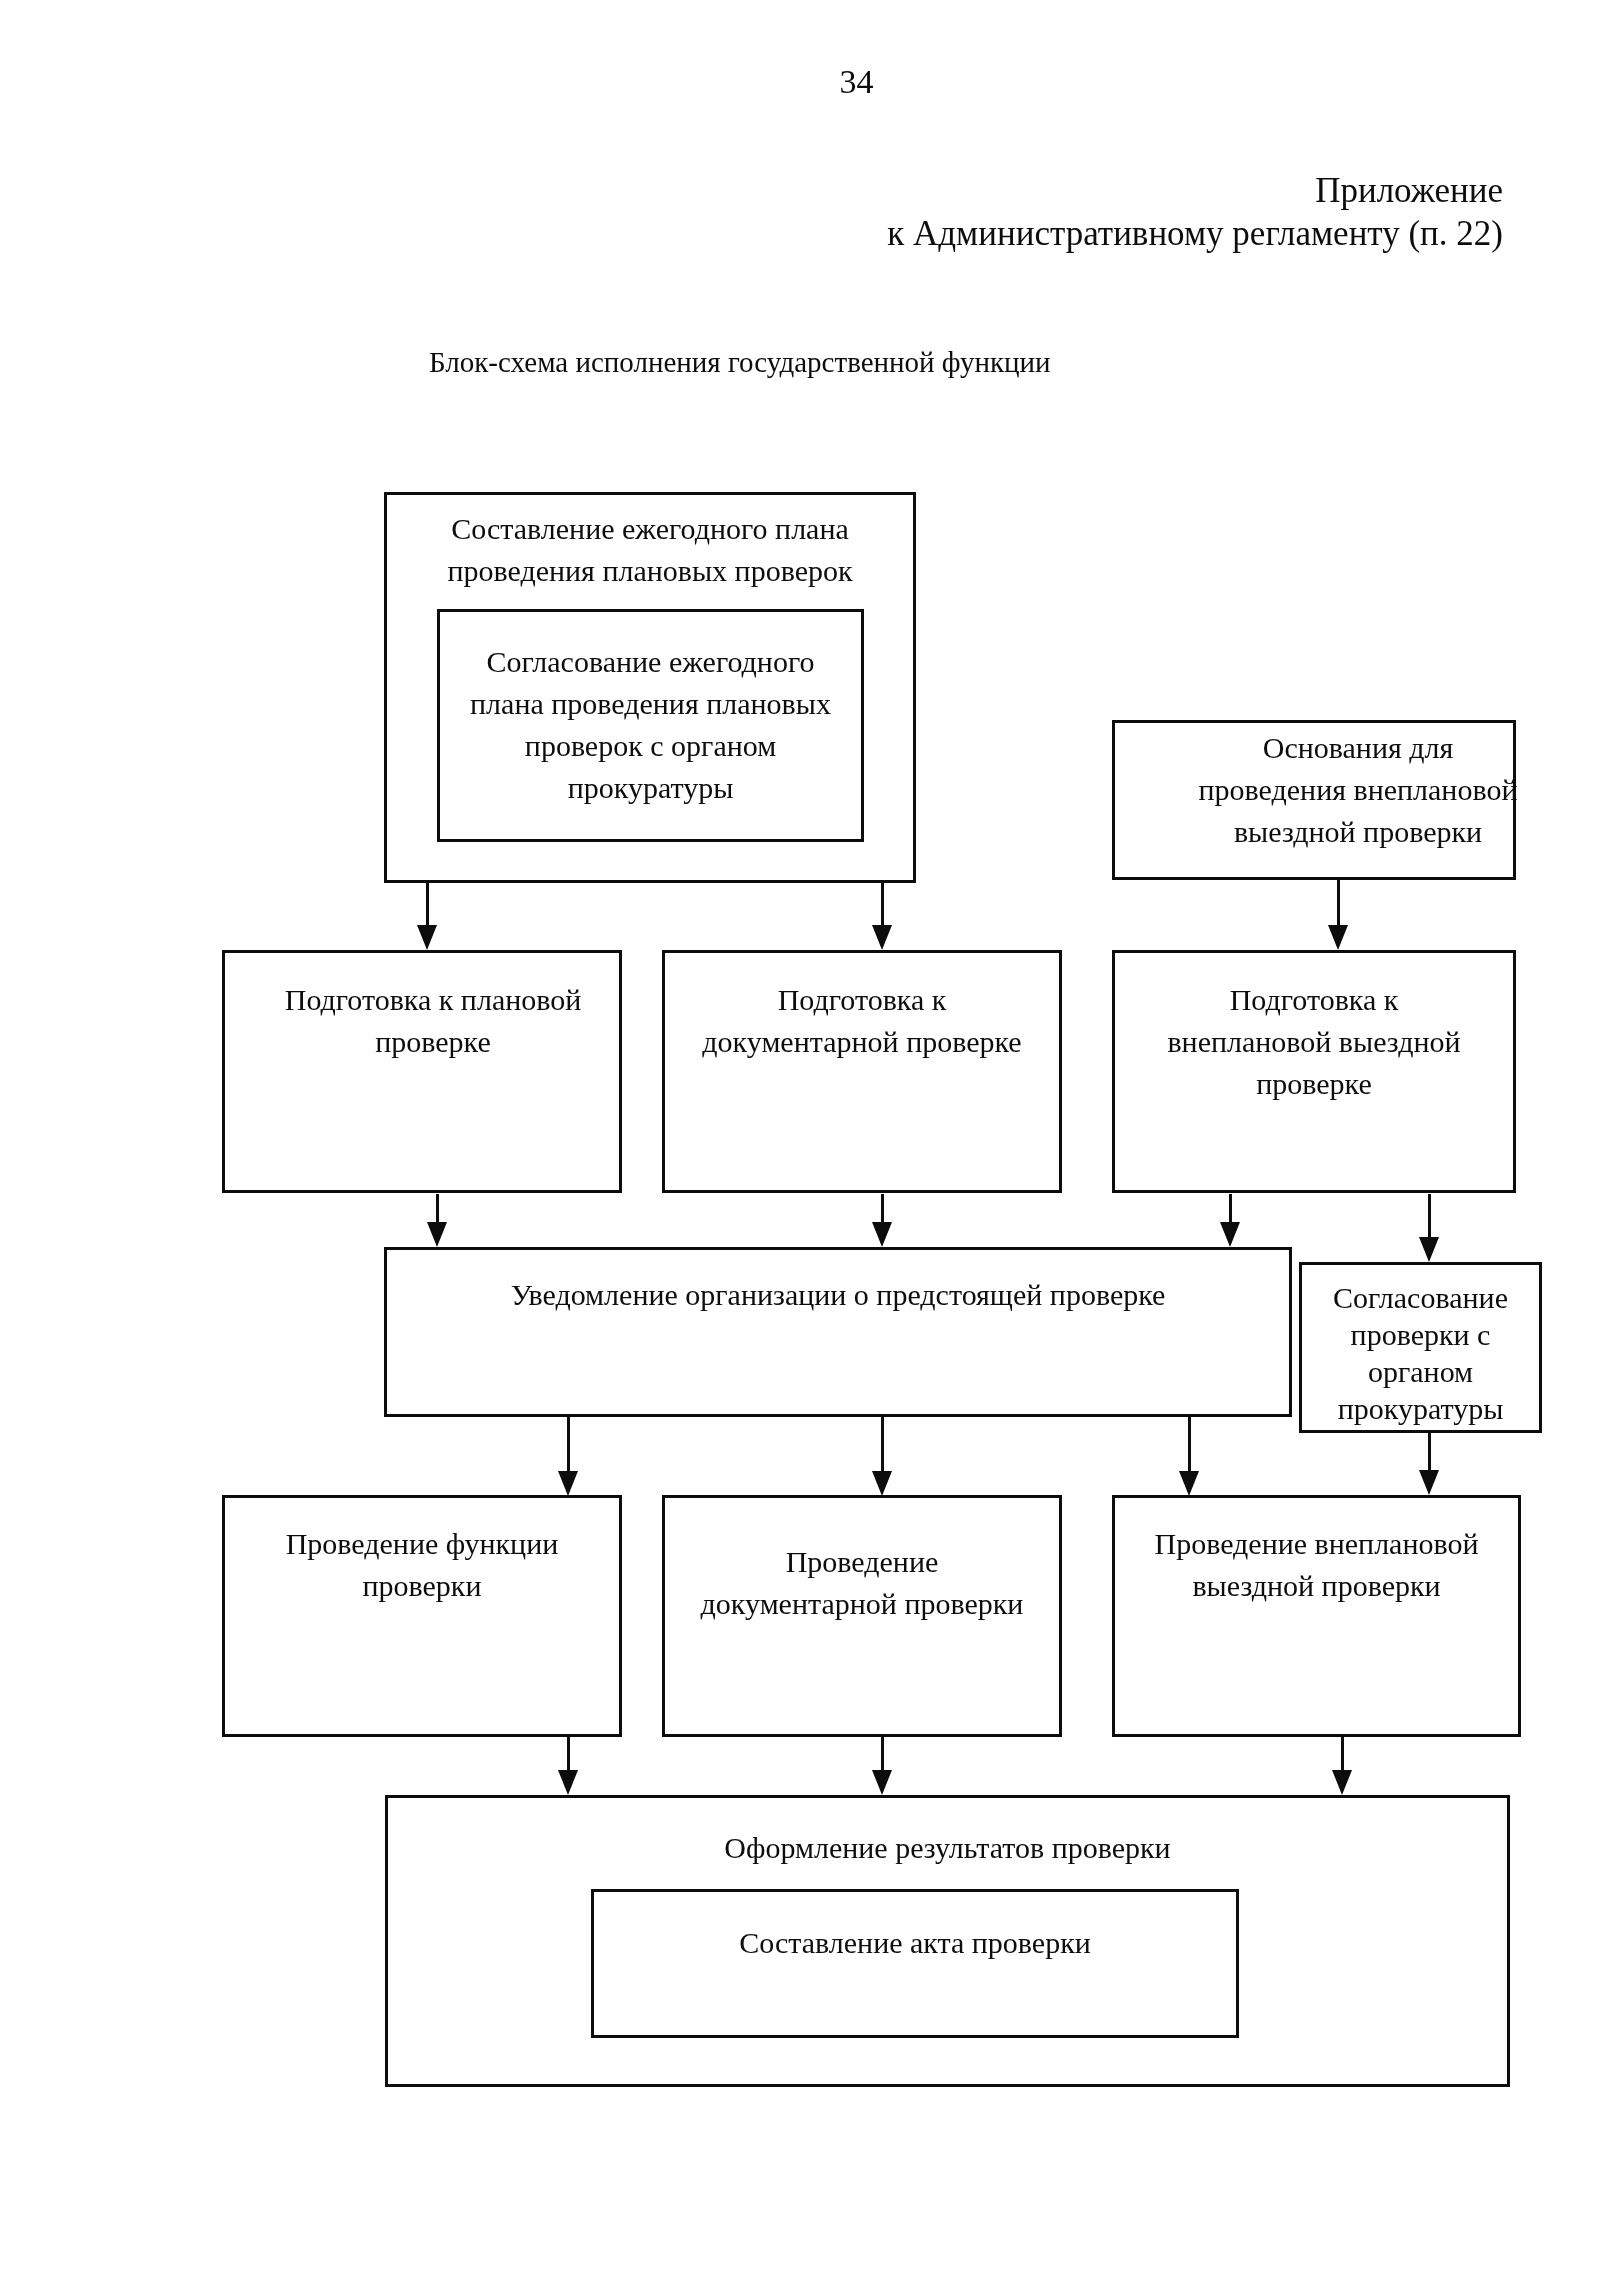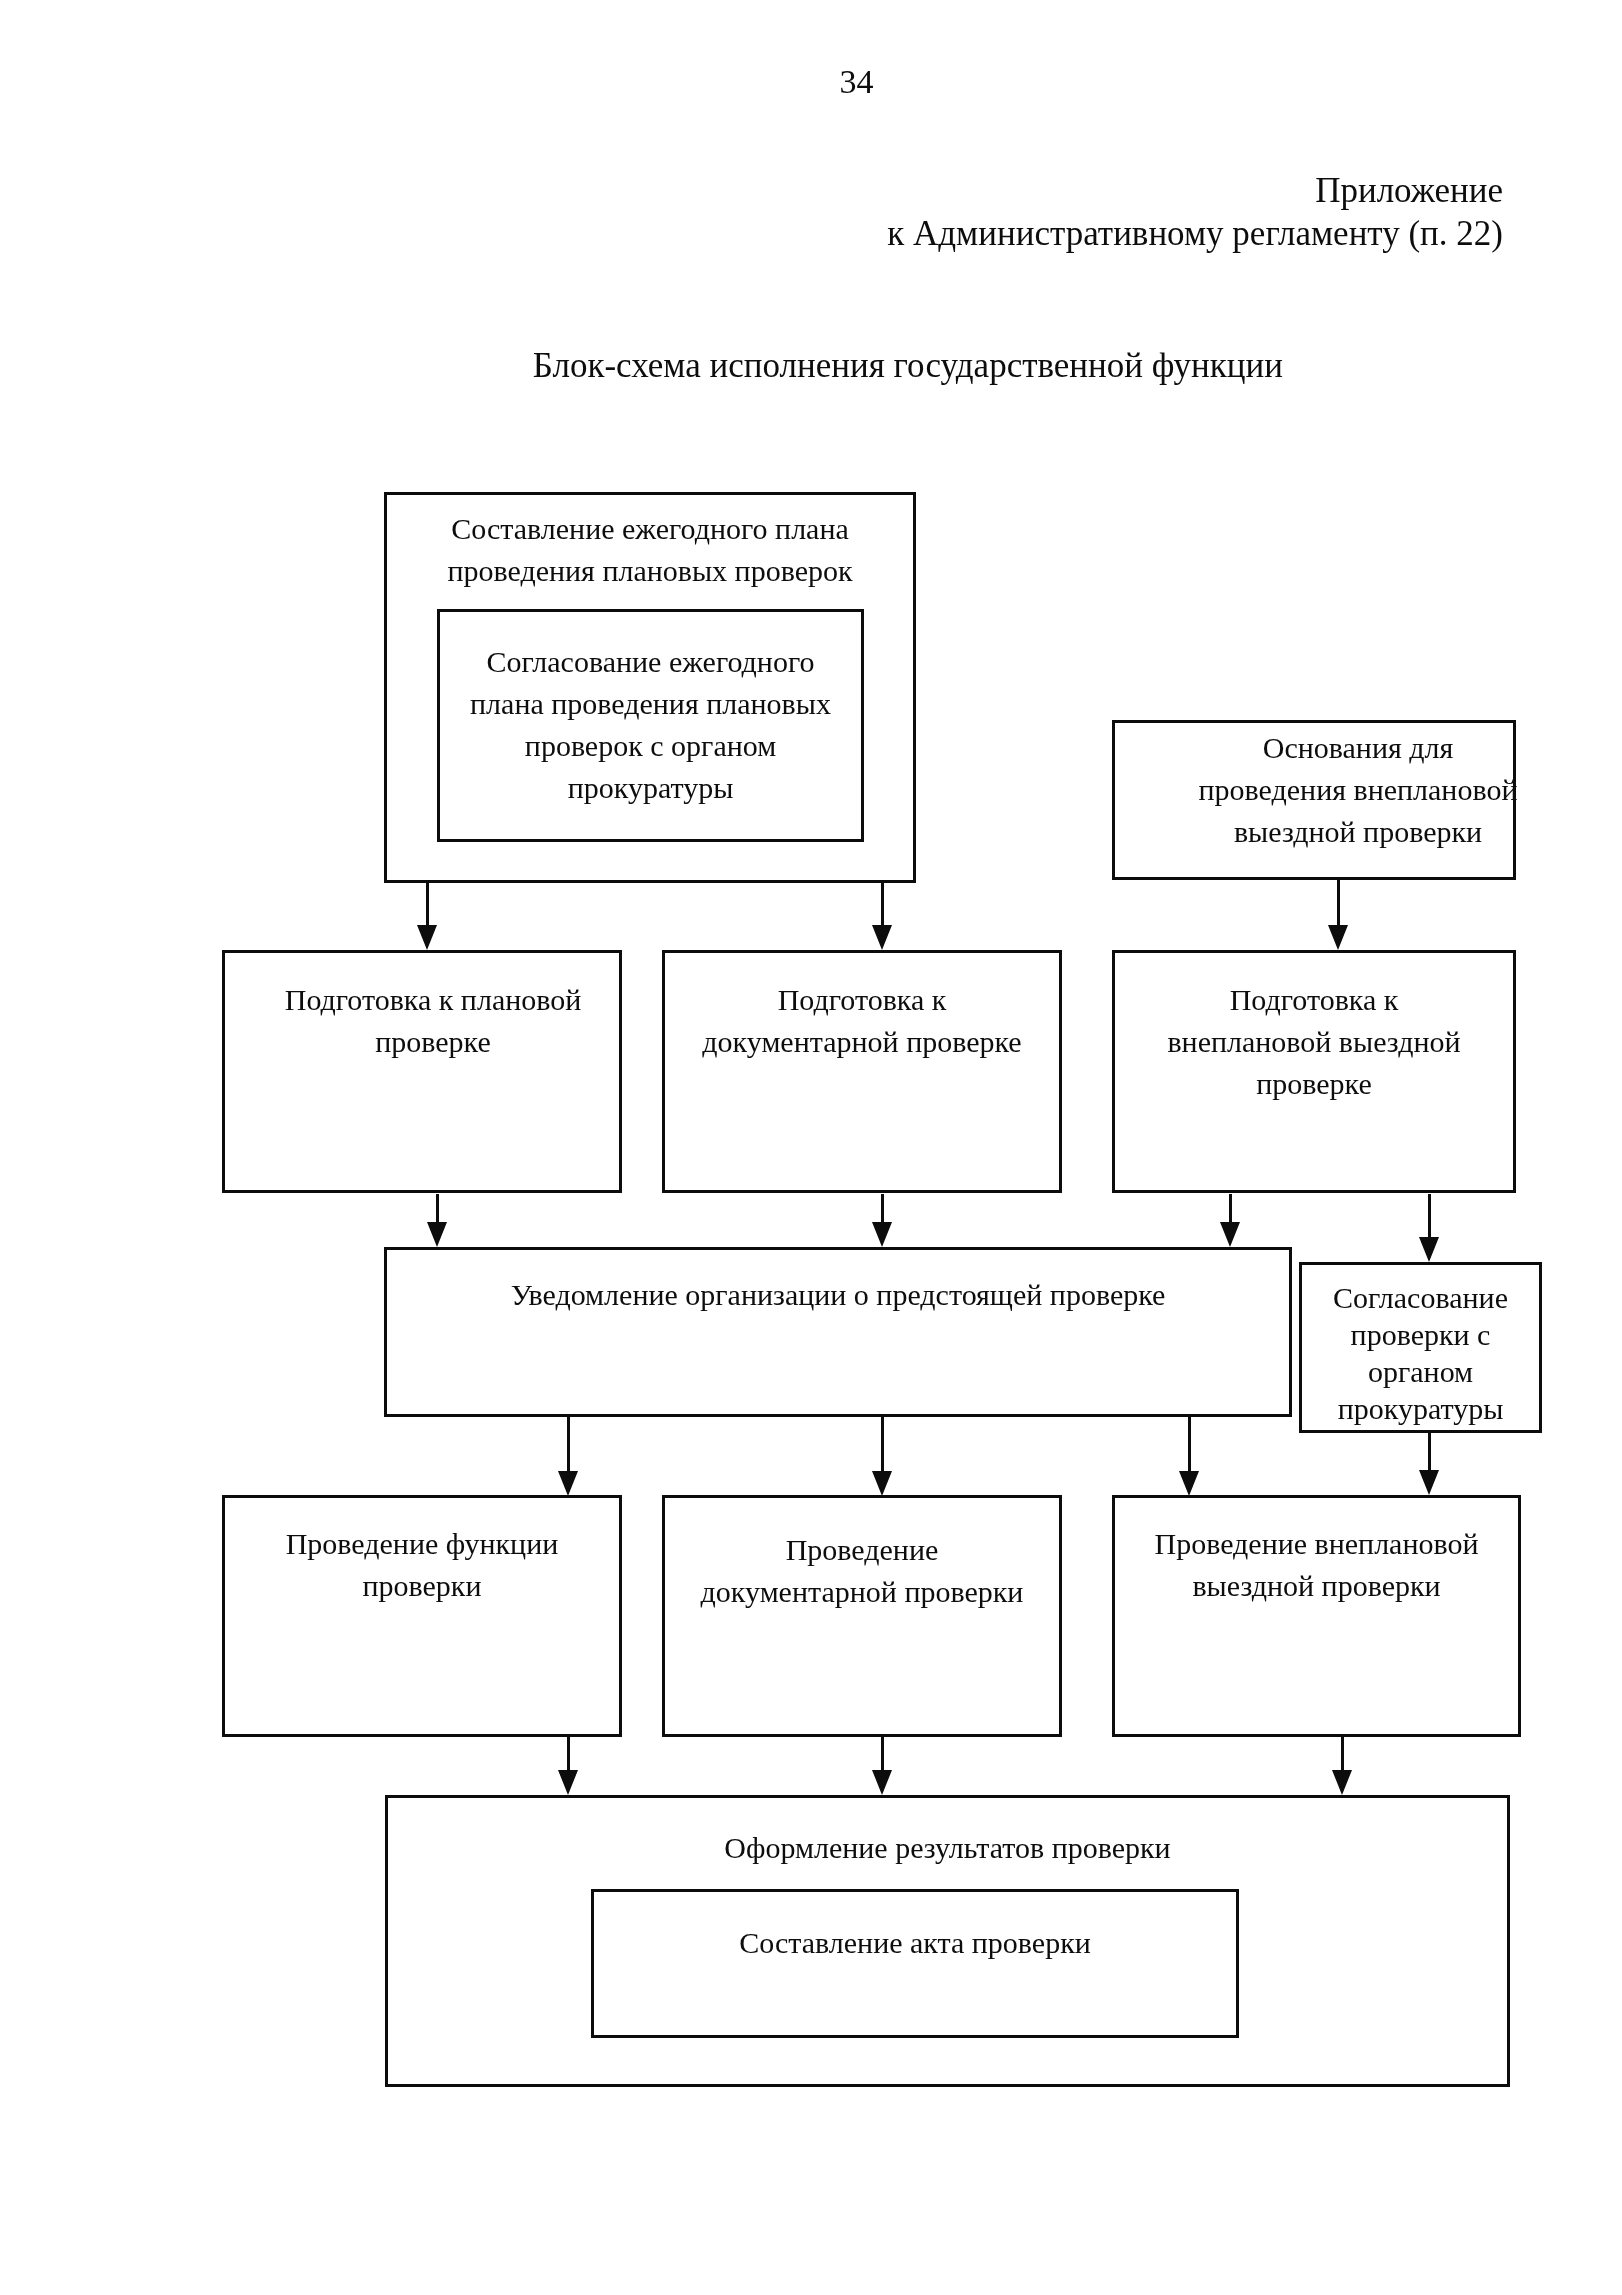--- a/index.html
+++ b/index.html
@@ -31,24 +31,24 @@
   #header-block {
     top: 169px;
     left: 720px;
     width: 783px;
     text-align: right;
     font-size: 35px;
     line-height: 43px;
   }
   #doc-title {
     top: 346px;
-    left: 419px;
+    left: 429px;
     width: 864px;
-    text-align: right;
-    font-size: 35px;
+    text-align: left;
+    font-size: 29px;
   }
   .fbox {
     position: absolute;
     border: 3.3px solid #0c0c0c;
     background: #ffffff;
     box-sizing: border-box;
   }
   .box-label {
     position: absolute;
     left: 0;
@@ -143,21 +143,21 @@
   <div class="arrow" style="left:567px; top:1417px; height:54px;"></div>
   <div class="arrow" style="left:881px; top:1417px; height:54px;"></div>
   <div class="arrow" style="left:1188px; top:1417px; height:54px;"></div>
   <div class="arrow" style="left:1428px; top:1433px; height:37px;"></div>
 
   <div class="fbox" style="left:222px; top:1495px; width:400px; height:242px;">
     <div class="box-label" style="padding-top:25px;">Проведение функции
 проверки</div>
   </div>
   <div class="fbox" style="left:662px; top:1495px; width:400px; height:242px;">
-    <div class="box-label" style="padding-top:31px;">Проведение
+    <div class="box-label" style="padding-top:43px;">Проведение
 документарной проверки</div>
   </div>
   <div class="fbox" style="left:1112px; top:1495px; width:409px; height:242px;">
     <div class="box-label" style="padding-top:25px;">Проведение внеплановой
 выездной проверки</div>
   </div>
 
   <div class="arrow" style="left:567px; top:1737px; height:33px;"></div>
   <div class="arrow" style="left:881px; top:1737px; height:33px;"></div>
   <div class="arrow" style="left:1341px; top:1737px; height:33px;"></div>

